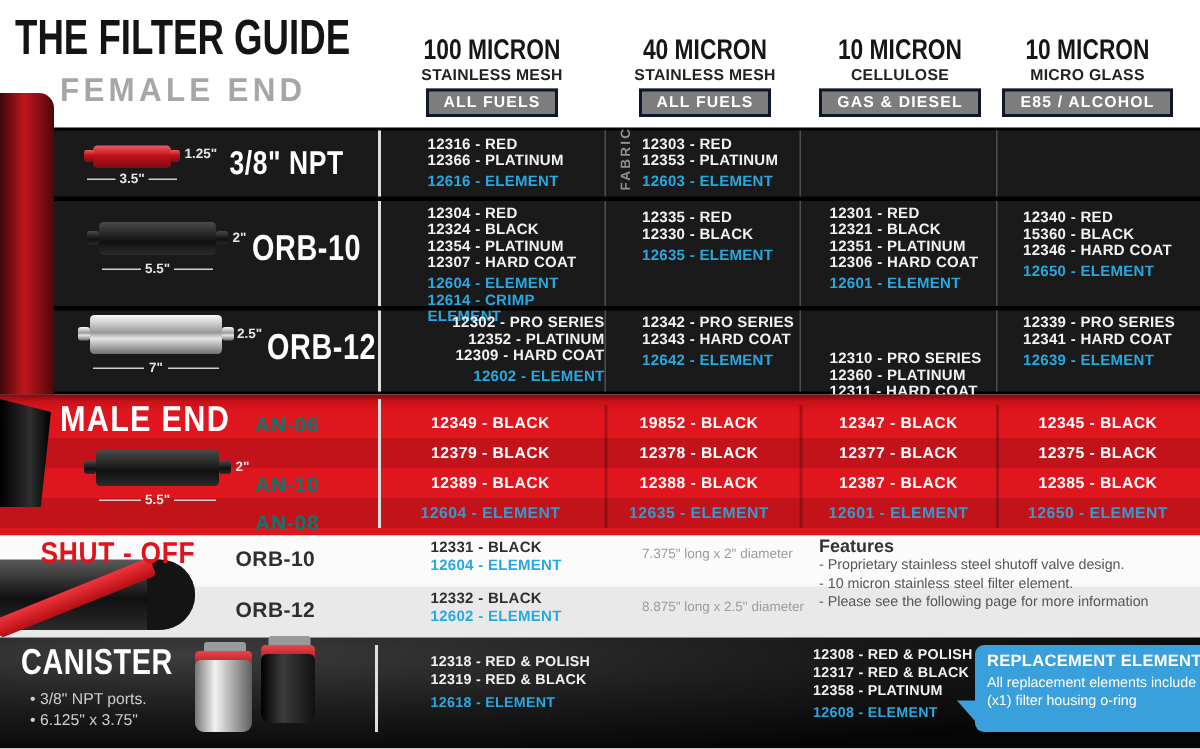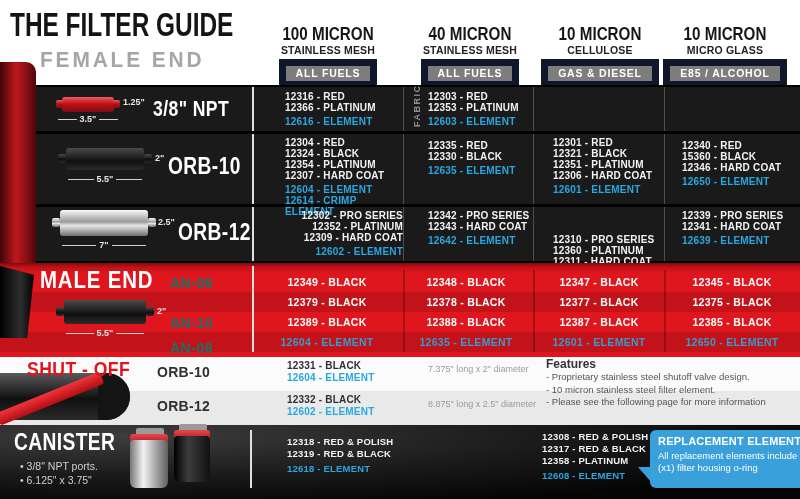--- a/index.html
+++ b/index.html
@@ -11,21 +11,21 @@
   .main-title{font-size:33px;font-weight:bold;color:#141414;transform:scaleX(0.74);
               transform-origin:left top;letter-spacing:0;}
   .sub-title{font-size:22px;font-weight:bold;color:#a6a6a6;letter-spacing:3px;
              transform:scaleX(0.95);transform-origin:left top;}
   .colhead{width:150px;text-align:center;}
   .colhead .micron{font-size:19px;font-weight:bold;color:#161616;transform:scaleX(0.8);
                    transform-origin:center top;line-height:19px;white-space:nowrap;}
   .colhead .media{font-size:10.5px;font-weight:bold;color:#222;letter-spacing:0.2px;margin-top:1px;}
   .colhead .badge{display:inline-block;margin-top:3px;background:var(--badge_gray);color:#fff;
                   font-size:10.5px;font-weight:bold;letter-spacing:0.8px;padding:1px 10px 2px;
-                  border:7px solid #0f172a;}
+                  border:2px solid #0f172a;}
   
   .female-bg{left:0;top:85px;width:800px;height:178px;background:#000;}
   .rowblock{left:35px;width:765px;background:#1a1a1a;}
   .vline-w{width:2px;background:#e0e0e0;}
   .vline-f{width:1px;background:#4e4e4e;}
   .rowlabel{color:#fff;font-weight:bold;transform:scaleX(0.8);transform-origin:left top;
             letter-spacing:0.5px;white-space:nowrap;}
   .parts{font-size:10px;font-weight:bold;line-height:11px;color:#f2f2f2;white-space:pre-line;
          letter-spacing:0.2px;}
   .elements{font-size:10px;font-weight:bold;line-height:11px;color:var(--cyan);
@@ -255,21 +255,21 @@
   <div class="abs dimh" style="left:157px;top:306px;">2"</div>
   <div class="abs dimw" style="left:66px;top:328px;width:78px;">
       <span>5.5"</span>
     </div>
 
   <div class="abs anlabel" style="left:170px;top:275px;">AN-06</div>
   <div class="abs anlabel" style="left:170px;top:295px;margin-top:45px;">AN-08</div>
   <div class="abs anlabel" style="left:170px;top:315px;">AN-10</div>
 
   <div class="abs mcell" style="left:262px;top:276px;">12349 - BLACK</div>
-  <div class="abs mcell" style="left:401px;top:276px;">12348 - BLACK</div>
+  <div class="abs mcell" style="left:401px;top:276px;">19852 - BLACK</div>
   <div class="abs mcell" style="left:534px;top:276px;">12347 - BLACK</div>
   <div class="abs mcell" style="left:667px;top:276px;">12345 - BLACK</div>
 
   <div class="abs mcell" style="left:262px;top:296px;">12379 - BLACK</div>
   <div class="abs mcell" style="left:401px;top:296px;">12378 - BLACK</div>
   <div class="abs mcell" style="left:534px;top:296px;">12377 - BLACK</div>
   <div class="abs mcell" style="left:667px;top:296px;">12375 - BLACK</div>
 
   <div class="abs mcell" style="left:262px;top:316px;">12389 - BLACK</div>
   <div class="abs mcell" style="left:401px;top:316px;">12388 - BLACK</div>

